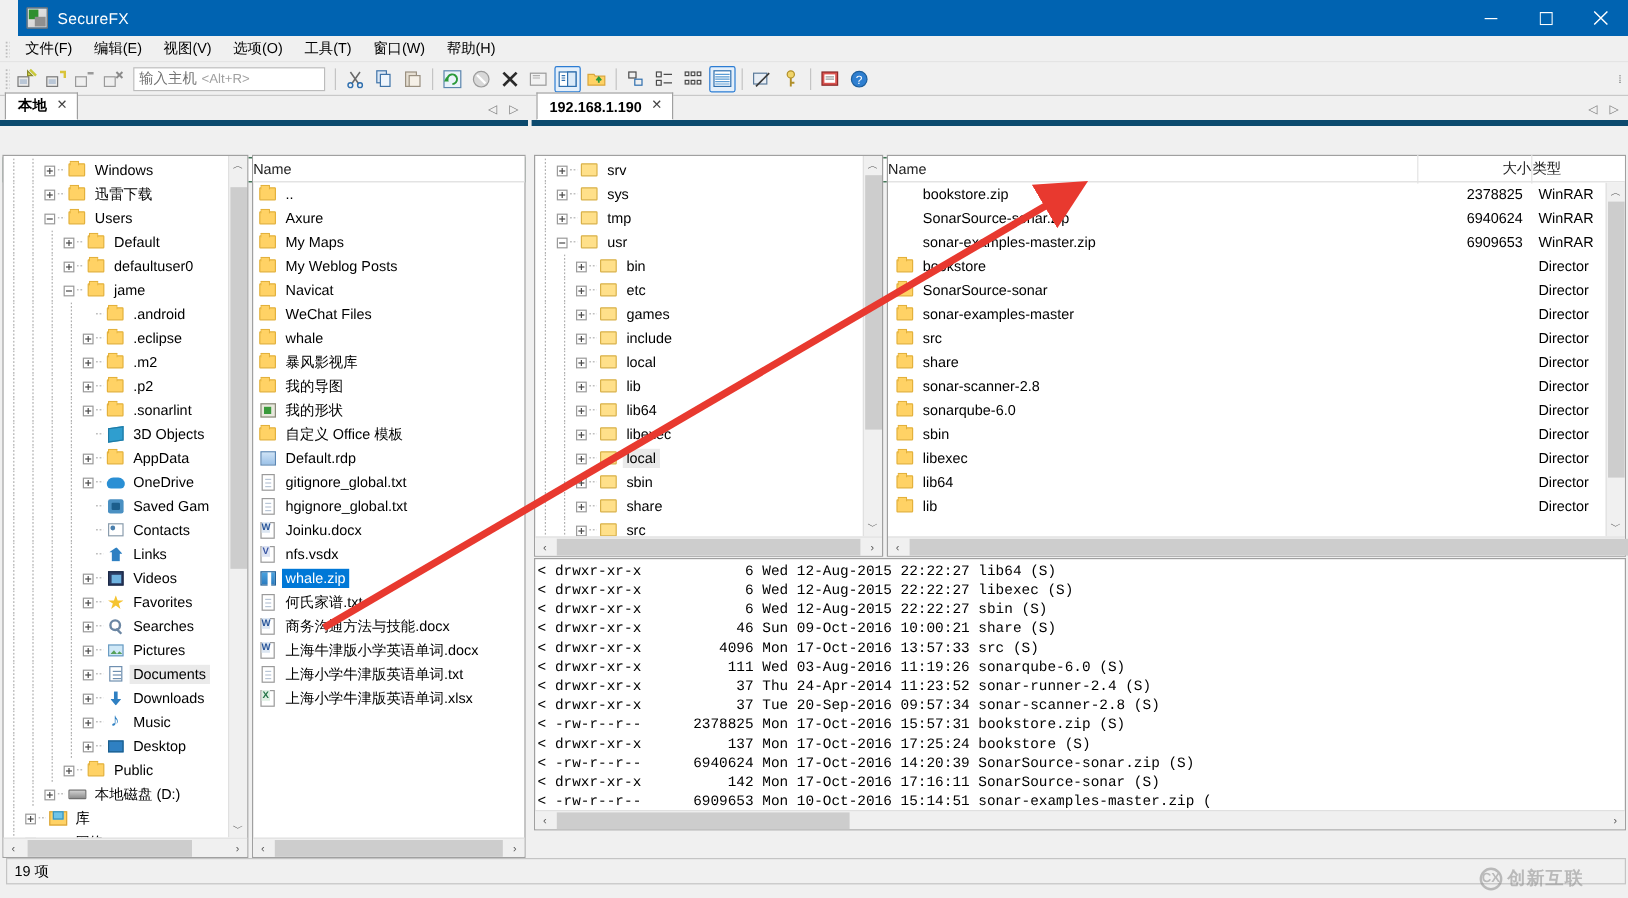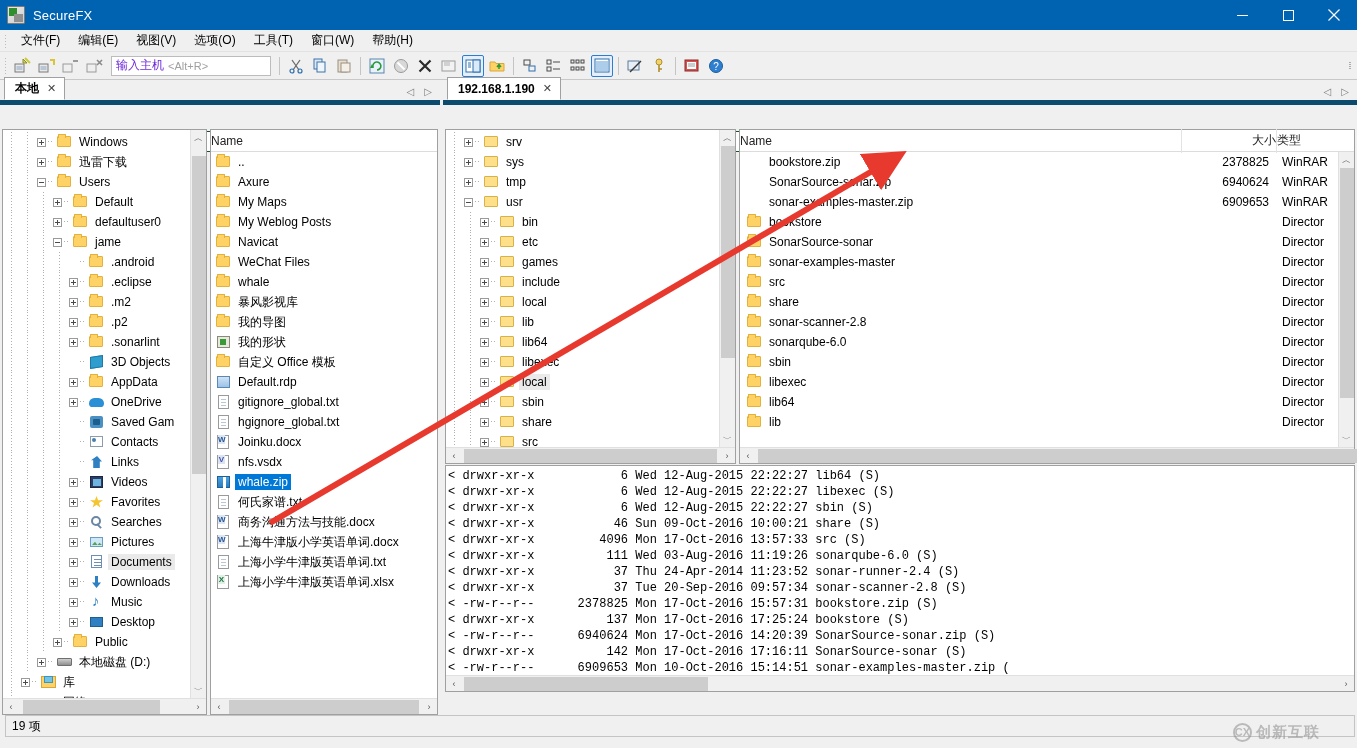--- a/index.html
+++ b/index.html
@@ -10,20 +10,21 @@
     font-family: "Liberation Sans", sans-serif;
     font-size: 12px;
     background: #f0f0f0;
   }
   #app { position: relative; width: 1357px; height: 748px; background: #f0f0f0; }
 
   
   .titlebar {
     height: 30px; background: #0063b1; display: flex; align-items: center;
     color: #ffffff;
+    margin-left: 15px;
   }
   .title-icon {
     width: 18px; height: 18px; margin-left: 7px; margin-right: 8px;
     background: linear-gradient(145deg,#e8e8e8 0%, #cfcfcf 100%);
     border: 1px solid #7a7a7a; position: relative; border-radius: 1px;
   }
   .title-icon::before {
     content:""; position:absolute; left:1px; top:1px; width:8px; height:8px;
     background:#2f8f2f;
   }
@@ -68,21 +69,21 @@
     width: 22px; height: 22px; display: flex; align-items: center; justify-content: center;
     margin: 0 1px; border: 1px solid transparent; border-radius: 2px;
   }
   .tb-btn.active { border: 1px solid #2b7cd3; background: #e4effa; }
   .tb-sep { width: 1px; height: 18px; background: #c4c4c4; margin: 0 4px; }
   .host-input {
     width: 160px; height: 20px; background: #ffffff; border: 1px solid #bcbcbc;
     margin: 0 4px 0 4px; display: flex; align-items: center; padding: 0 4px;
     font-size: 12px; color: #9a9a9a;
   }
-  .host-input .ph-main { color: #6d28d9; }
+  .host-input .ph-main { color: #737373; }
   .host-input .ph-key { color: #a0a0a0; margin-left: 4px; font-size: 11px; }
   .tb-overflow {
     margin-left: auto; width: 12px; height: 22px; display:flex; align-items:center;
     justify-content:center; color:#555; font-size:9px; padding-right: 2px;
   }
 
   
   .main { position: absolute; top: 81px; left: 0; right: 0; bottom: 33px; display: flex; }
   .pane-left  { width: 440px; display: flex; flex-direction: column; background:#f0f0f0; }
   .splitter-v { width: 3px; background: #f0f0f0; cursor: col-resize; }

